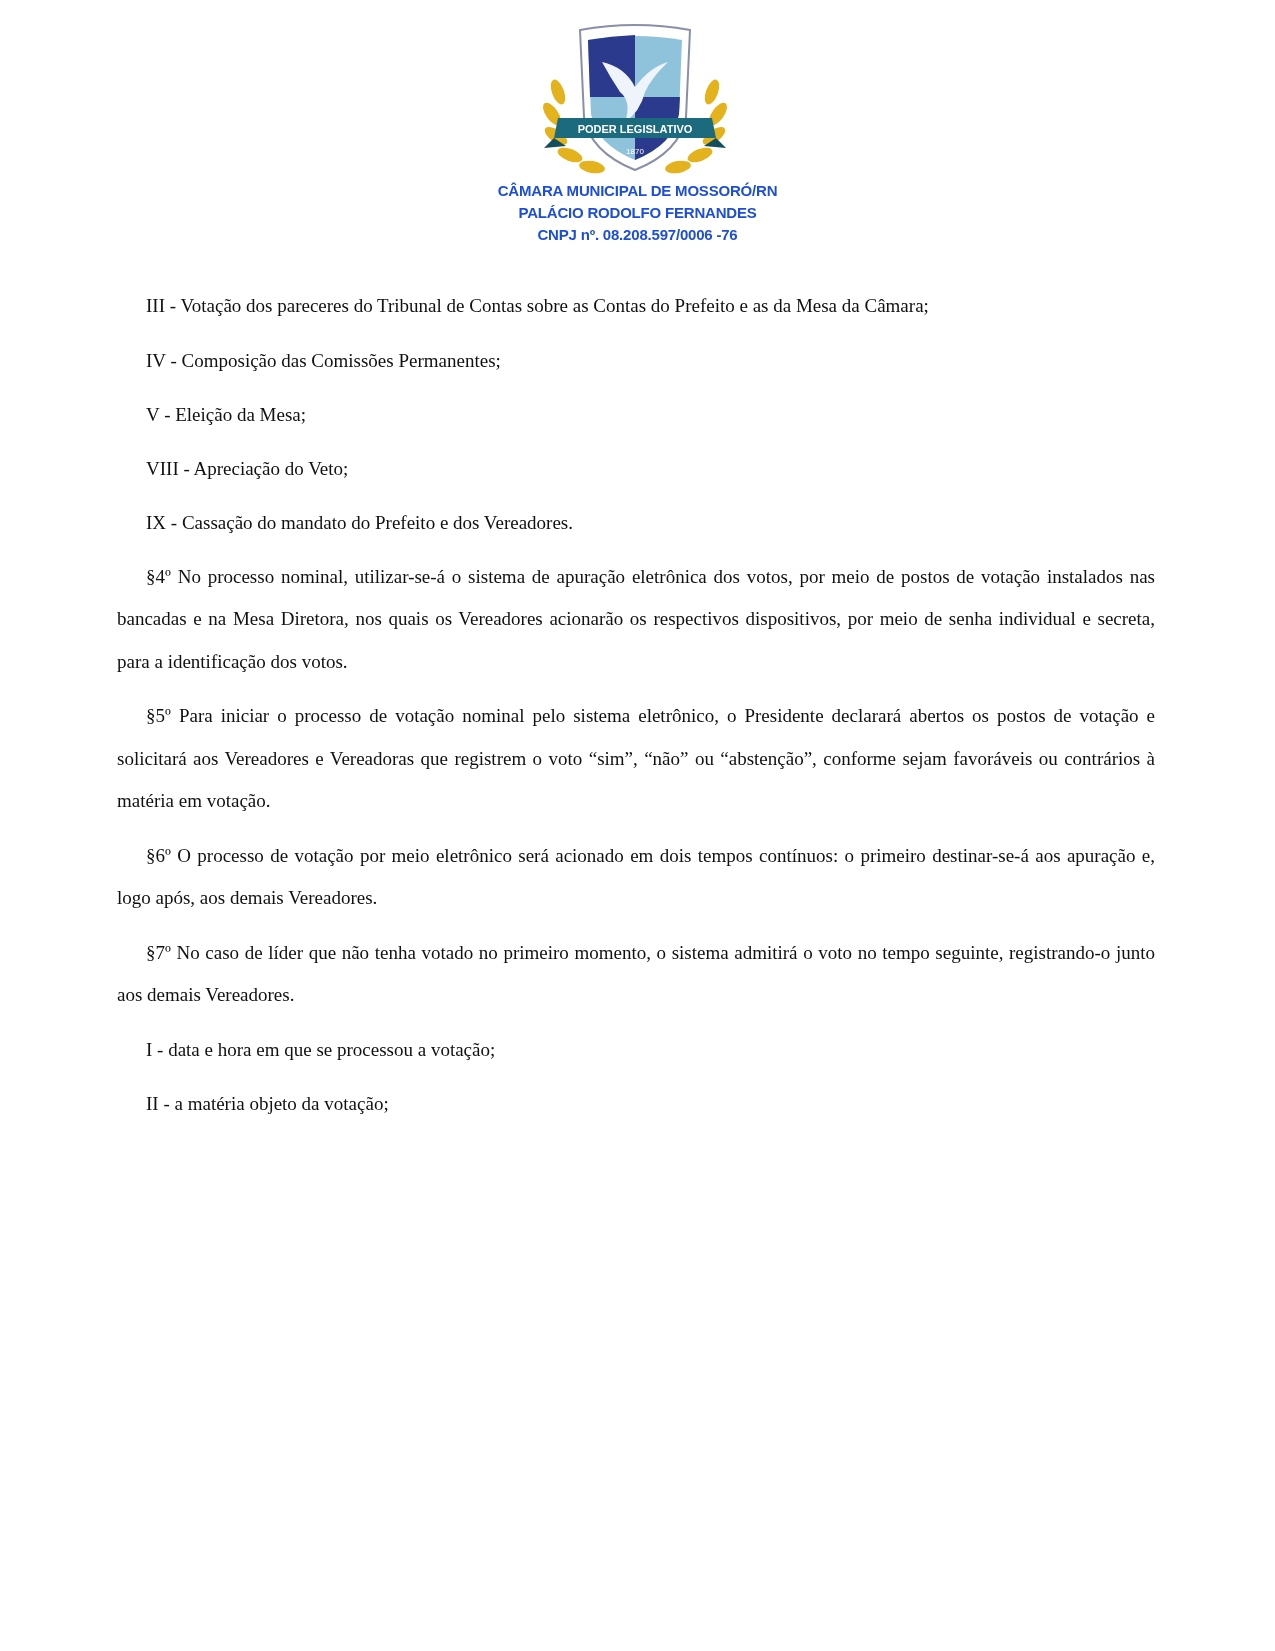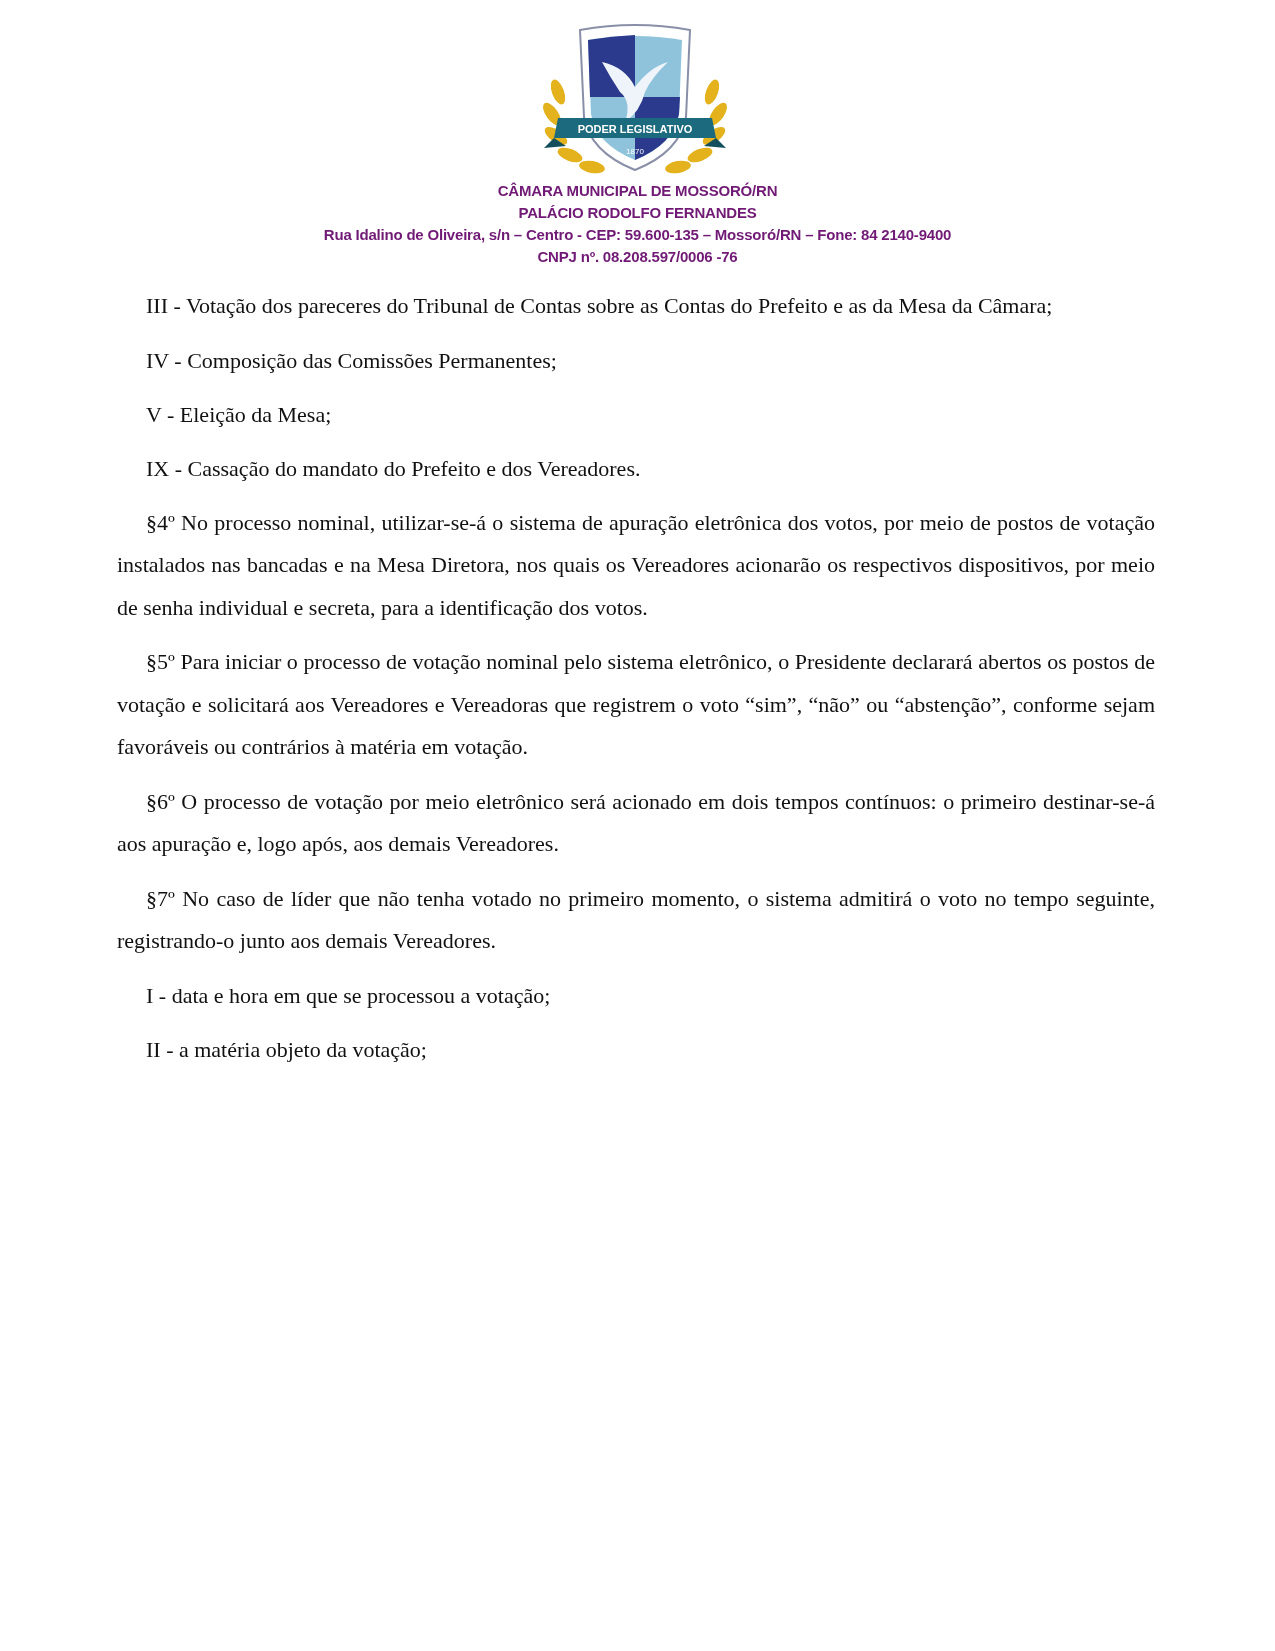--- a/index.html
+++ b/index.html
@@ -1,21 +1,21 @@
 <!DOCTYPE html>
 <html><head>
 <meta charset="utf-8">
 <style>
   html, body { margin: 0; padding: 0; background: #ffffff; }
   body { width: 1275px; height: 1651px; position: relative; overflow: hidden; font-family: "Liberation Serif", serif; color: #111; }
   .header { position: absolute; top: 0; left: 0; width: 1275px; text-align: center; }
   .logo { position: absolute; left: 540px; top: 22px; width: 190px; height: 155px; }
-  .hdr-lines { position: absolute; top: 180px; left: 0; width: 1275px; text-align: center; font-family: "Liberation Sans", sans-serif; font-weight: bold; font-size: 15px; line-height: 22px; color: #701a75; }
+  .hdr-lines { position: absolute; top: 180px; left: 0; width: 1275px; text-align: center; font-family: "Liberation Sans", sans-serif; font-weight: bold; font-size: 15px; line-height: 22px; color: #1d4ed8; }
   .hdr-lines div { letter-spacing: -0.2px; }
-  .content { position: absolute; left: 117px; top: 285px; width: 1038px; font-size: 22px; line-height: 42.5px; }
+  .content { position: absolute; left: 117px; top: 285px; width: 1038px; font-size: 19px; line-height: 42.5px; }
   .p { margin: 0 0 12px 0; text-indent: 29px; text-align: justify; text-align-last: left; }
   .p.item { margin-bottom: 11.5px; }
 </style>
 </head>
 <body>
 
 <div class="header">
   <svg class="logo" viewBox="0 0 190 155" xmlns="http://www.w3.org/2000/svg">
 
     <g fill="#e3b21c">
@@ -41,29 +41,29 @@
     <path d="M18 96 L172 96 L176 116 L14 116 Z" fill="#1c6a7d"></path>
     <path d="M14 116 L4 126 L26 124 Z" fill="#124e5c"></path>
     <path d="M176 116 L186 126 L164 124 Z" fill="#124e5c"></path>
     <text x="95" y="111" text-anchor="middle" font-family="Liberation Sans, sans-serif" font-size="11" font-weight="bold" fill="#ffffff">PODER LEGISLATIVO</text>
     <text x="95" y="132" text-anchor="middle" font-family="Liberation Sans, sans-serif" font-size="8" fill="#ffffff">1870</text>
   </svg>
 
   <div class="hdr-lines">
     <div>CÂMARA MUNICIPAL DE MOSSORÓ/RN</div>
     <div>PALÁCIO RODOLFO FERNANDES</div>
-    <div>Rua Idalino de Oliveira, s/n – Centro - CEP: 59.600-135 – Mossoró/RN – Fone: 84 2140-9400</div>
     <div>CNPJ nº.  08.208.597/0006 -76</div>
   </div>
 </div>
 
 <div class="content">
   <p class="p">III - Votação dos pareceres do Tribunal de Contas sobre as Contas do Prefeito e as da Mesa da Câmara;</p>
   <p class="p item">IV - Composição das Comissões Permanentes;</p>
   <p class="p item">V - Eleição da Mesa;</p>
+  <p class="p item">VIII - Apreciação do Veto;</p>
   <p class="p item">IX - Cassação do mandato do Prefeito e dos Vereadores.</p>
   <p class="p">§4º No processo nominal, utilizar-se-á o sistema de apuração eletrônica dos votos, por meio de postos de votação instalados nas bancadas e na Mesa Diretora, nos quais os Vereadores acionarão os respectivos dispositivos, por meio de senha individual e secreta, para a identificação dos votos.</p>
   <p class="p">§5º Para iniciar o processo de votação nominal pelo sistema eletrônico, o Presidente declarará abertos os postos de votação e solicitará aos Vereadores e Vereadoras que registrem o voto “sim”, “não” ou “abstenção”, conforme sejam favoráveis ou contrários à matéria em votação.</p>
   <p class="p">§6º O processo de votação por meio eletrônico será acionado em dois tempos contínuos: o primeiro destinar-se-á aos apuração e, logo após, aos demais Vereadores.</p>
   <p class="p">§7º No caso de líder que não tenha votado no primeiro momento, o sistema admitirá o voto no tempo seguinte, registrando-o junto aos demais Vereadores.</p>
   <p class="p item">I - data e hora em que se processou a votação;</p>
   <p class="p item">II - a matéria objeto da votação;</p>
 </div>
 
 </body></html>

